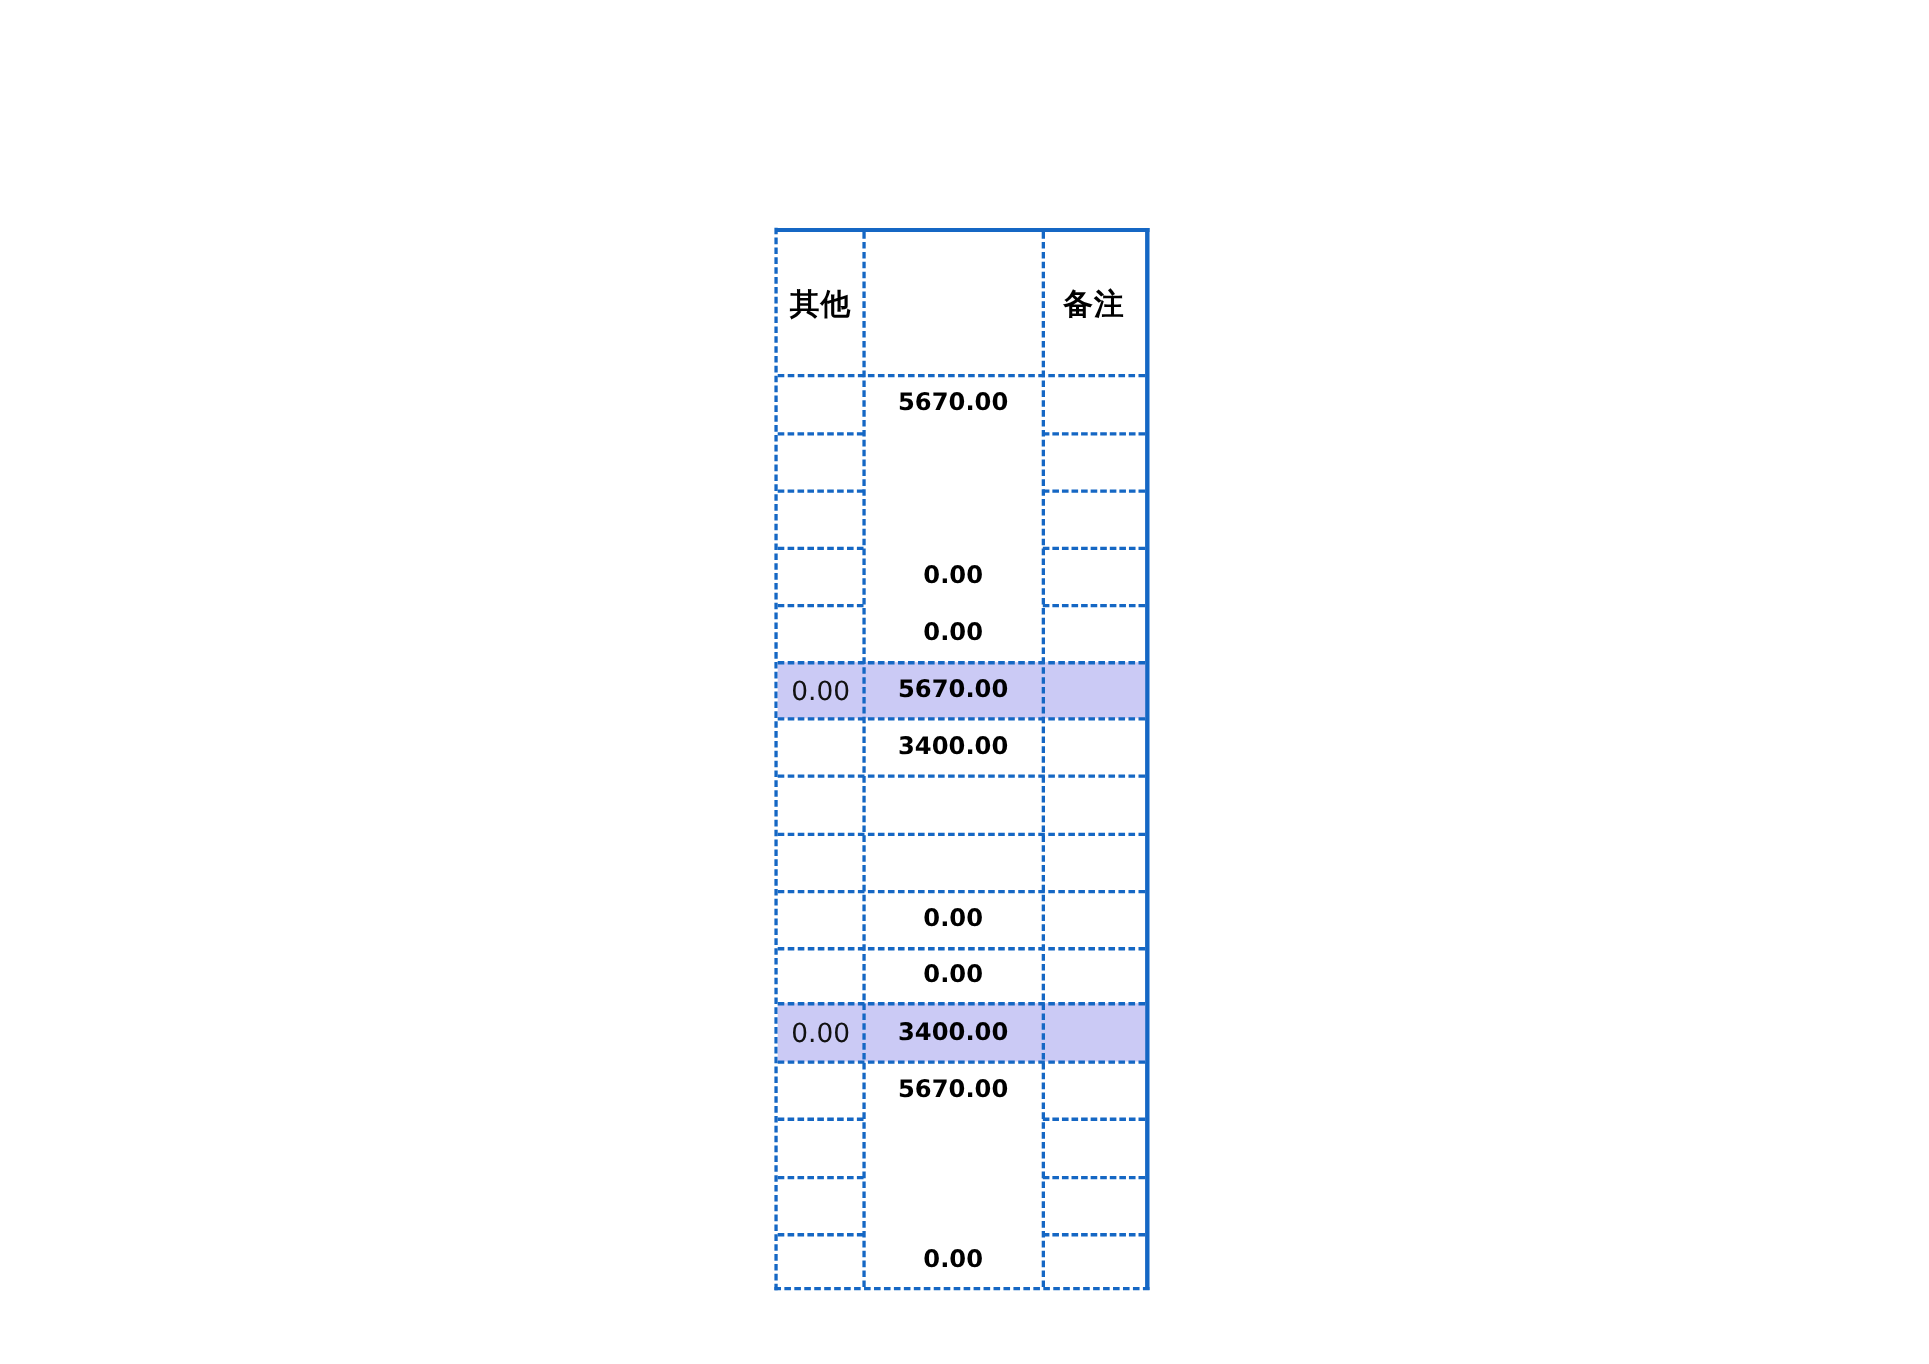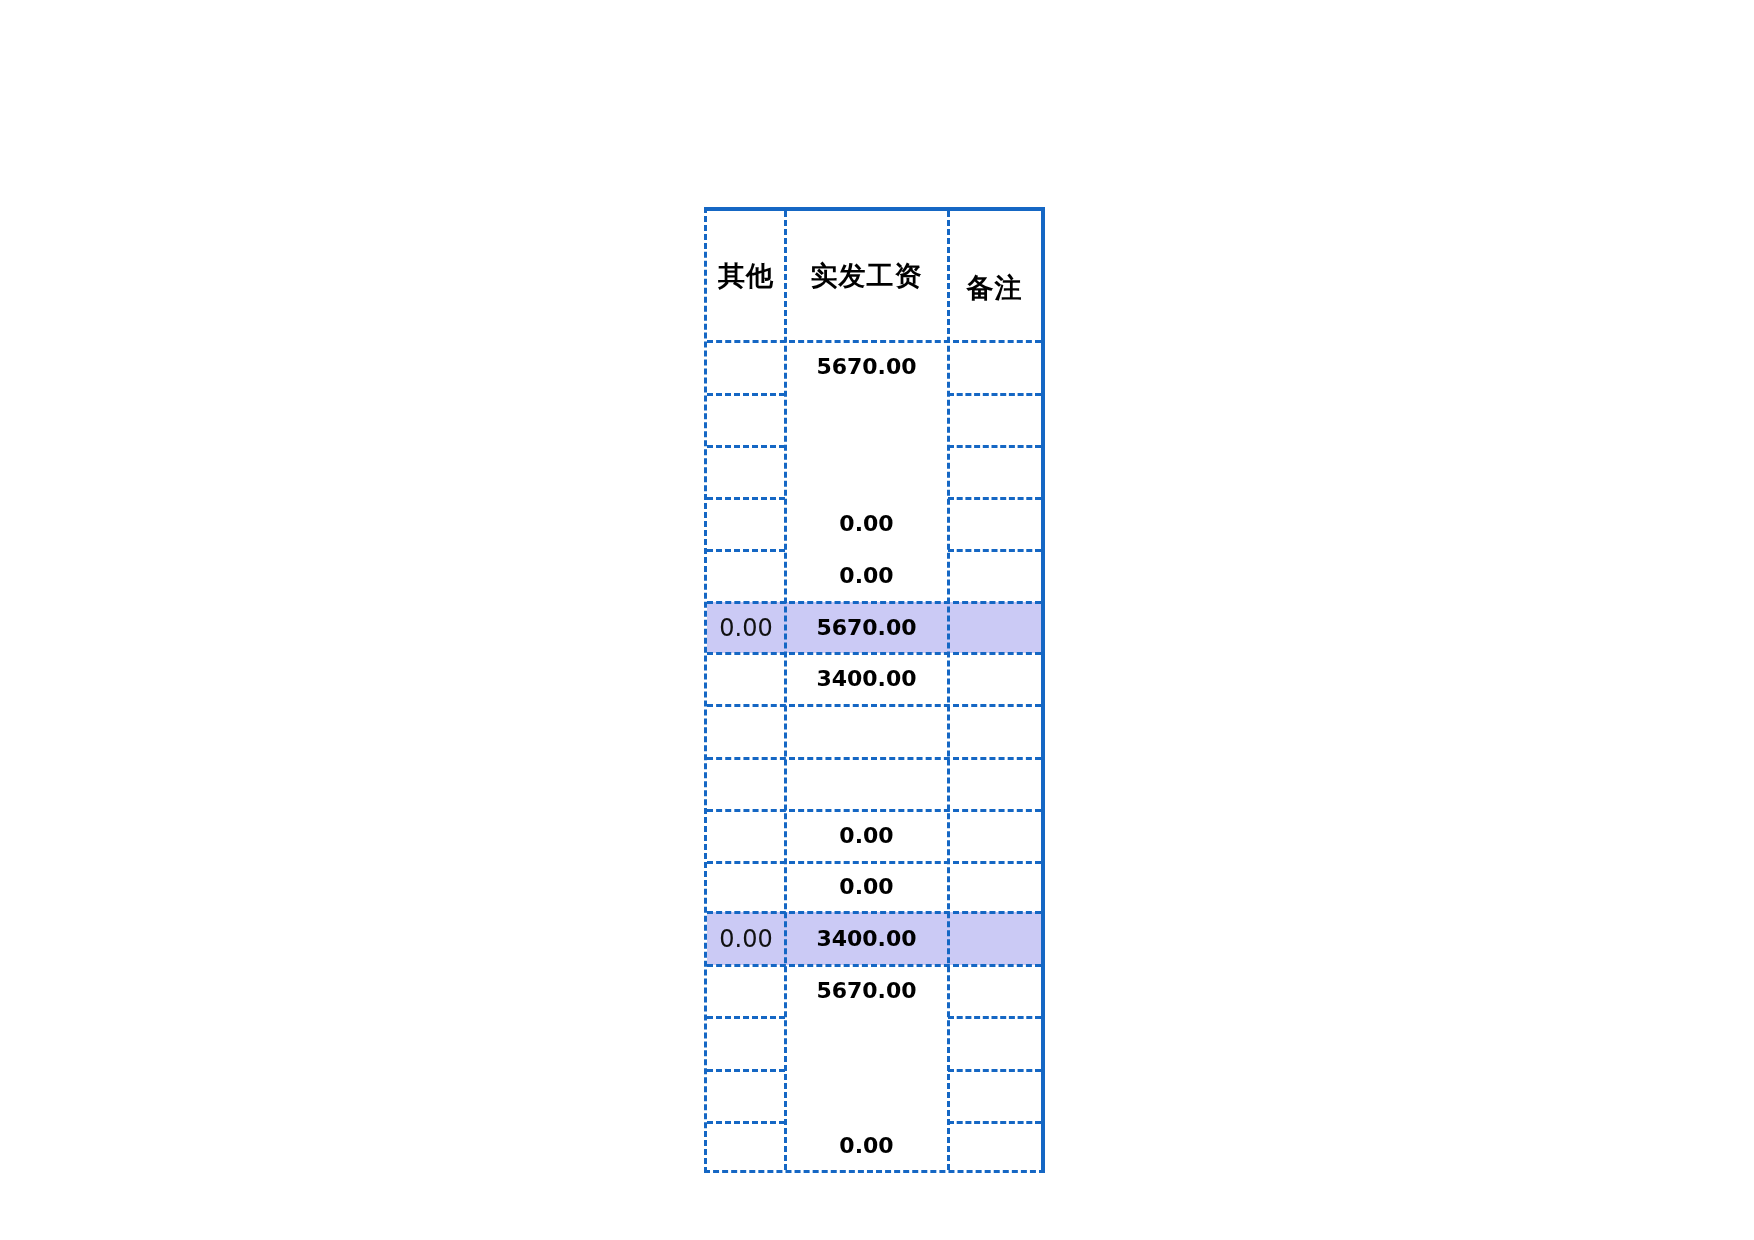--- a/index.html
+++ b/index.html
@@ -66,22 +66,21 @@
 
   <div class="hl" style="top:182px; left:241px; width:93px;"></div>
   <div class="hl" style="top:234px; left:241px; width:93px;"></div>
   <div class="hl" style="top:286px; left:241px; width:93px;"></div>
   <div class="hl" style="top:338px; left:241px; width:93px;"></div>
   <div class="hl" style="top:805px; left:241px; width:93px;"></div>
   <div class="hl" style="top:858px; left:241px; width:93px;"></div>
   <div class="hl" style="top:910px; left:241px; width:93px;"></div>
 
   <div class="cell hdr c1" style="top:0; height:129px;">其他</div>
-  <div class="cell hdr c2" style="top:0; height:129px;">实发工资</div>
-  <div class="cell hdr c3" style="top:12px; height:129px;">备注</div>
+  <div class="cell hdr c3" style="top:0; height:129px;">备注</div>
 
   <div class="cell num-b c2" style="top:129px; height:53px;">5670.00</div>
   <div class="cell num-b c2" style="top:286px; height:52px;">0.00</div>
   <div class="cell num-b c2" style="top:338px; height:52px;">0.00</div>
 
   <div class="cell num-r c1" style="top:391px; height:51px;">0.00</div>
   <div class="cell num-b c2" style="top:391px; height:51px;">5670.00</div>
 
   <div class="cell num-b c2" style="top:441px; height:52px;">3400.00</div>
   <div class="cell num-b c2" style="top:598px; height:52px;">0.00</div>

